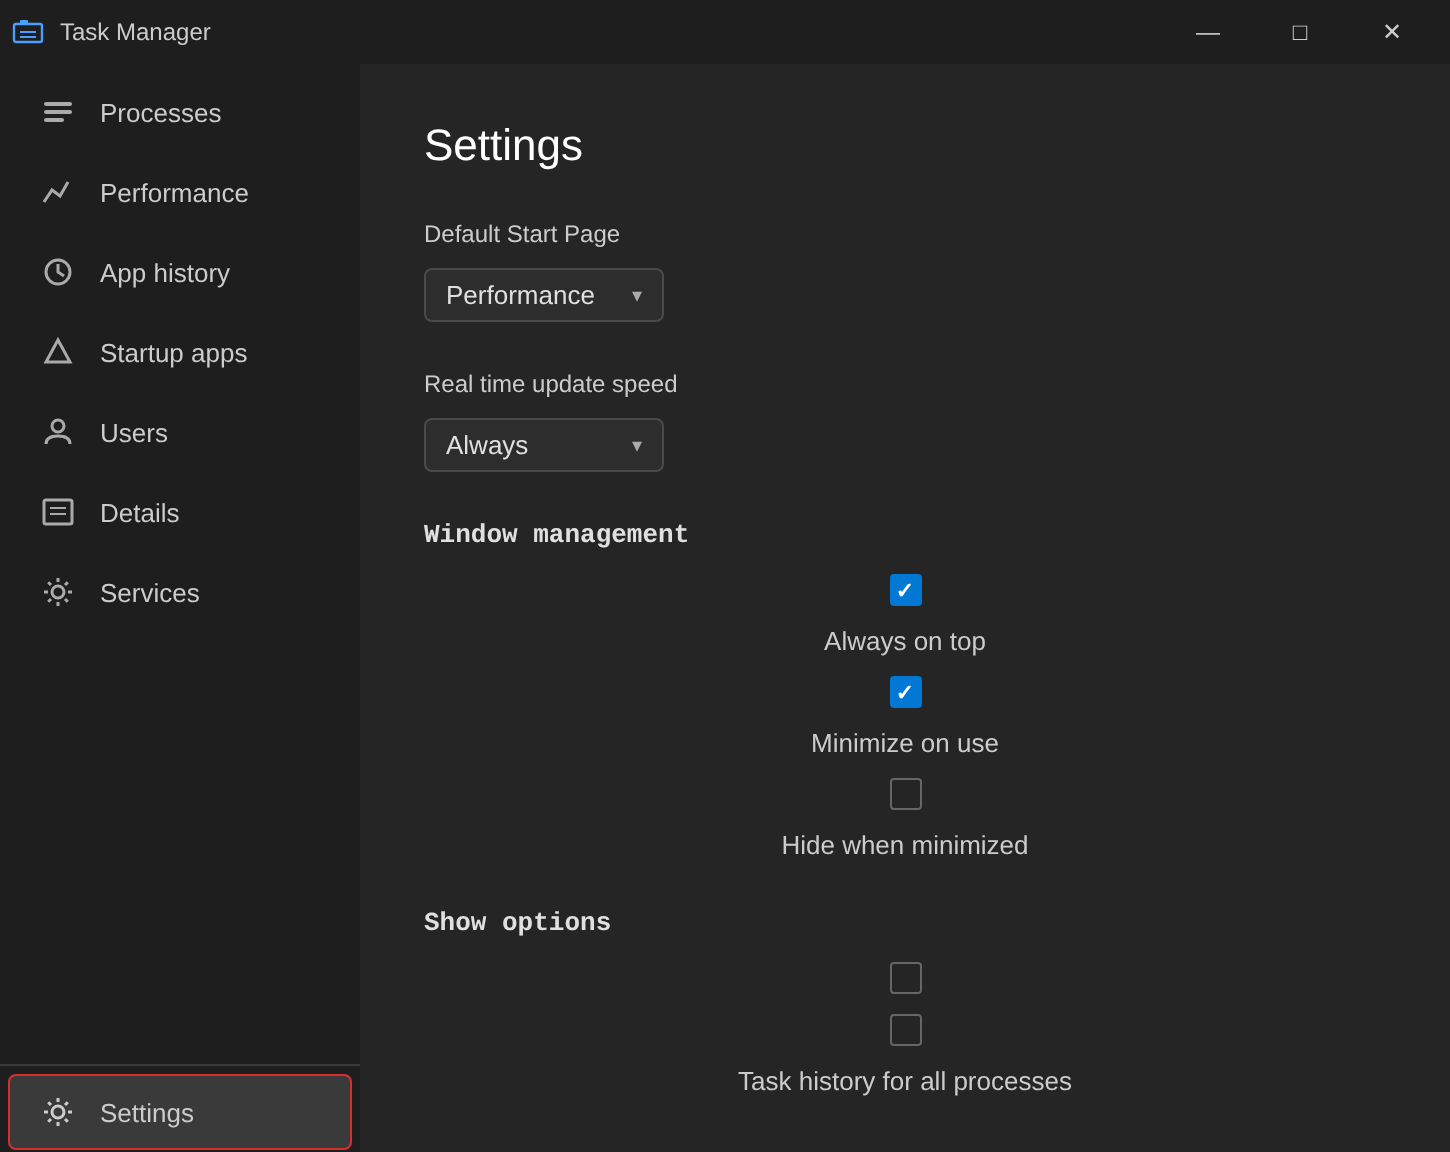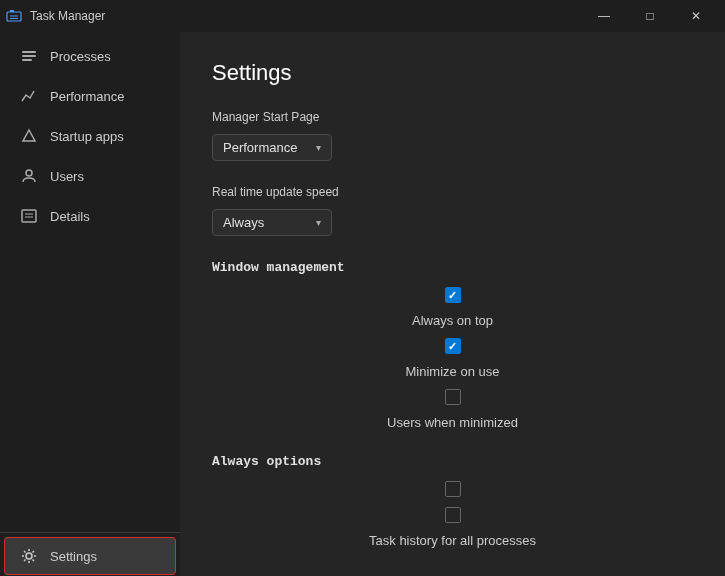--- a/index.html
+++ b/index.html
@@ -255,20 +255,29 @@
 
       <div class="sidebar-item">
         <div class="sidebar-icon">
           <svg width="18" height="18" viewBox="0 0 18 18" fill="none">
             <polyline points="2,14 6,8 10,11 14,4" stroke="#aaa" stroke-width="1.5" fill="none"></polyline>
           </svg>
         </div>
         <span>Performance</span>
       </div>
 
+      <div class="sidebar-item">
+        <div class="sidebar-icon">
+          <svg width="18" height="18" viewBox="0 0 18 18" fill="none">
+            <circle cx="9" cy="9" r="6" stroke="#aaa" stroke-width="1.5" fill="none"></circle>
+            <polyline points="9,5 9,9 12,11" stroke="#aaa" stroke-width="1.5" fill="none"></polyline>
+          </svg>
+        </div>
+        <span>App history</span>
+      </div>
 
       <div class="sidebar-item">
         <div class="sidebar-icon">
           <svg width="18" height="18" viewBox="0 0 18 18" fill="none">
             <polygon points="9,3 15,14 3,14" stroke="#aaa" stroke-width="1.5" fill="none"></polygon>
           </svg>
         </div>
         <span>Startup apps</span>
       </div>
 
@@ -286,41 +295,50 @@
         <div class="sidebar-icon">
           <svg width="18" height="18" viewBox="0 0 18 18" fill="none">
             <rect x="2" y="3" width="14" height="12" rx="1" stroke="#aaa" stroke-width="1.5" fill="none"></rect>
             <line x1="5" y1="7" x2="13" y2="7" stroke="#aaa" stroke-width="1"></line>
             <line x1="5" y1="10" x2="13" y2="10" stroke="#aaa" stroke-width="1"></line>
           </svg>
         </div>
         <span>Details</span>
       </div>
 
+      <div class="sidebar-item">
+        <div class="sidebar-icon">
+          <svg width="18" height="18" viewBox="0 0 18 18" fill="none">
+            <circle cx="9" cy="9" r="3" stroke="#aaa" stroke-width="1.5" fill="none"></circle>
+            <path d="M9 2 L9 4 M9 14 L9 16 M2 9 L4 9 M14 9 L16 9 M4.1 4.1 L5.5 5.5 M12.5 12.5 L13.9 13.9 M13.9 4.1 L12.5 5.5 M5.5 12.5 L4.1 13.9" stroke="#aaa" stroke-width="1.5"></path>
+          </svg>
+        </div>
+        <span>Services</span>
+      </div>
 
       <div class="sidebar-bottom">
         <div class="divider"></div>
         <div class="sidebar-item active">
           <div class="sidebar-icon">
             <svg width="18" height="18" viewBox="0 0 18 18" fill="none">
               <circle cx="9" cy="9" r="3" stroke="#ccc" stroke-width="1.5" fill="none"></circle>
               <path d="M9 2 L9 4 M9 14 L9 16 M2 9 L4 9 M14 9 L16 9 M4.1 4.1 L5.5 5.5 M12.5 12.5 L13.9 13.9 M13.9 4.1 L12.5 5.5 M5.5 12.5 L4.1 13.9" stroke="#ccc" stroke-width="1.5"></path>
             </svg>
           </div>
           <span>Settings</span>
         </div>
       </div>
     </div>
 
     <div class="content-area">
 
       <h1 class="settings-title">Settings</h1>
 
       <div class="section">
-        <div class="section-label">Manager Start Page</div>
+        <div class="section-label">Default Start Page</div>
         <div class="dropdown">
           <span>Performance</span>
           <span class="dropdown-arrow">▾</span>
         </div>
       </div>
 
       <div class="section">
         <div class="section-label">Real time update speed</div>
         <div class="dropdown">
           <span>Always</span>
@@ -336,26 +354,26 @@
           <span>Always on top</span>
         </div>
 
         <div class="checkbox-item">
           <div class="checkbox checked"></div>
           <span>Minimize on use</span>
         </div>
 
         <div class="checkbox-item">
           <div class="checkbox"></div>
-          <span>Users when minimized</span>
+          <span>Hide when minimized</span>
         </div>
       </div>
 
       <div class="section">
-        <div class="subsection-title">Always options</div>
+        <div class="subsection-title">Show options</div>
 
         <div class="checkbox-item">
           <div class="checkbox"></div>
         </div>
 
         <div class="checkbox-item">
           <div class="checkbox"></div>
           <span>Task history for all processes</span>
         </div>
       </div>

